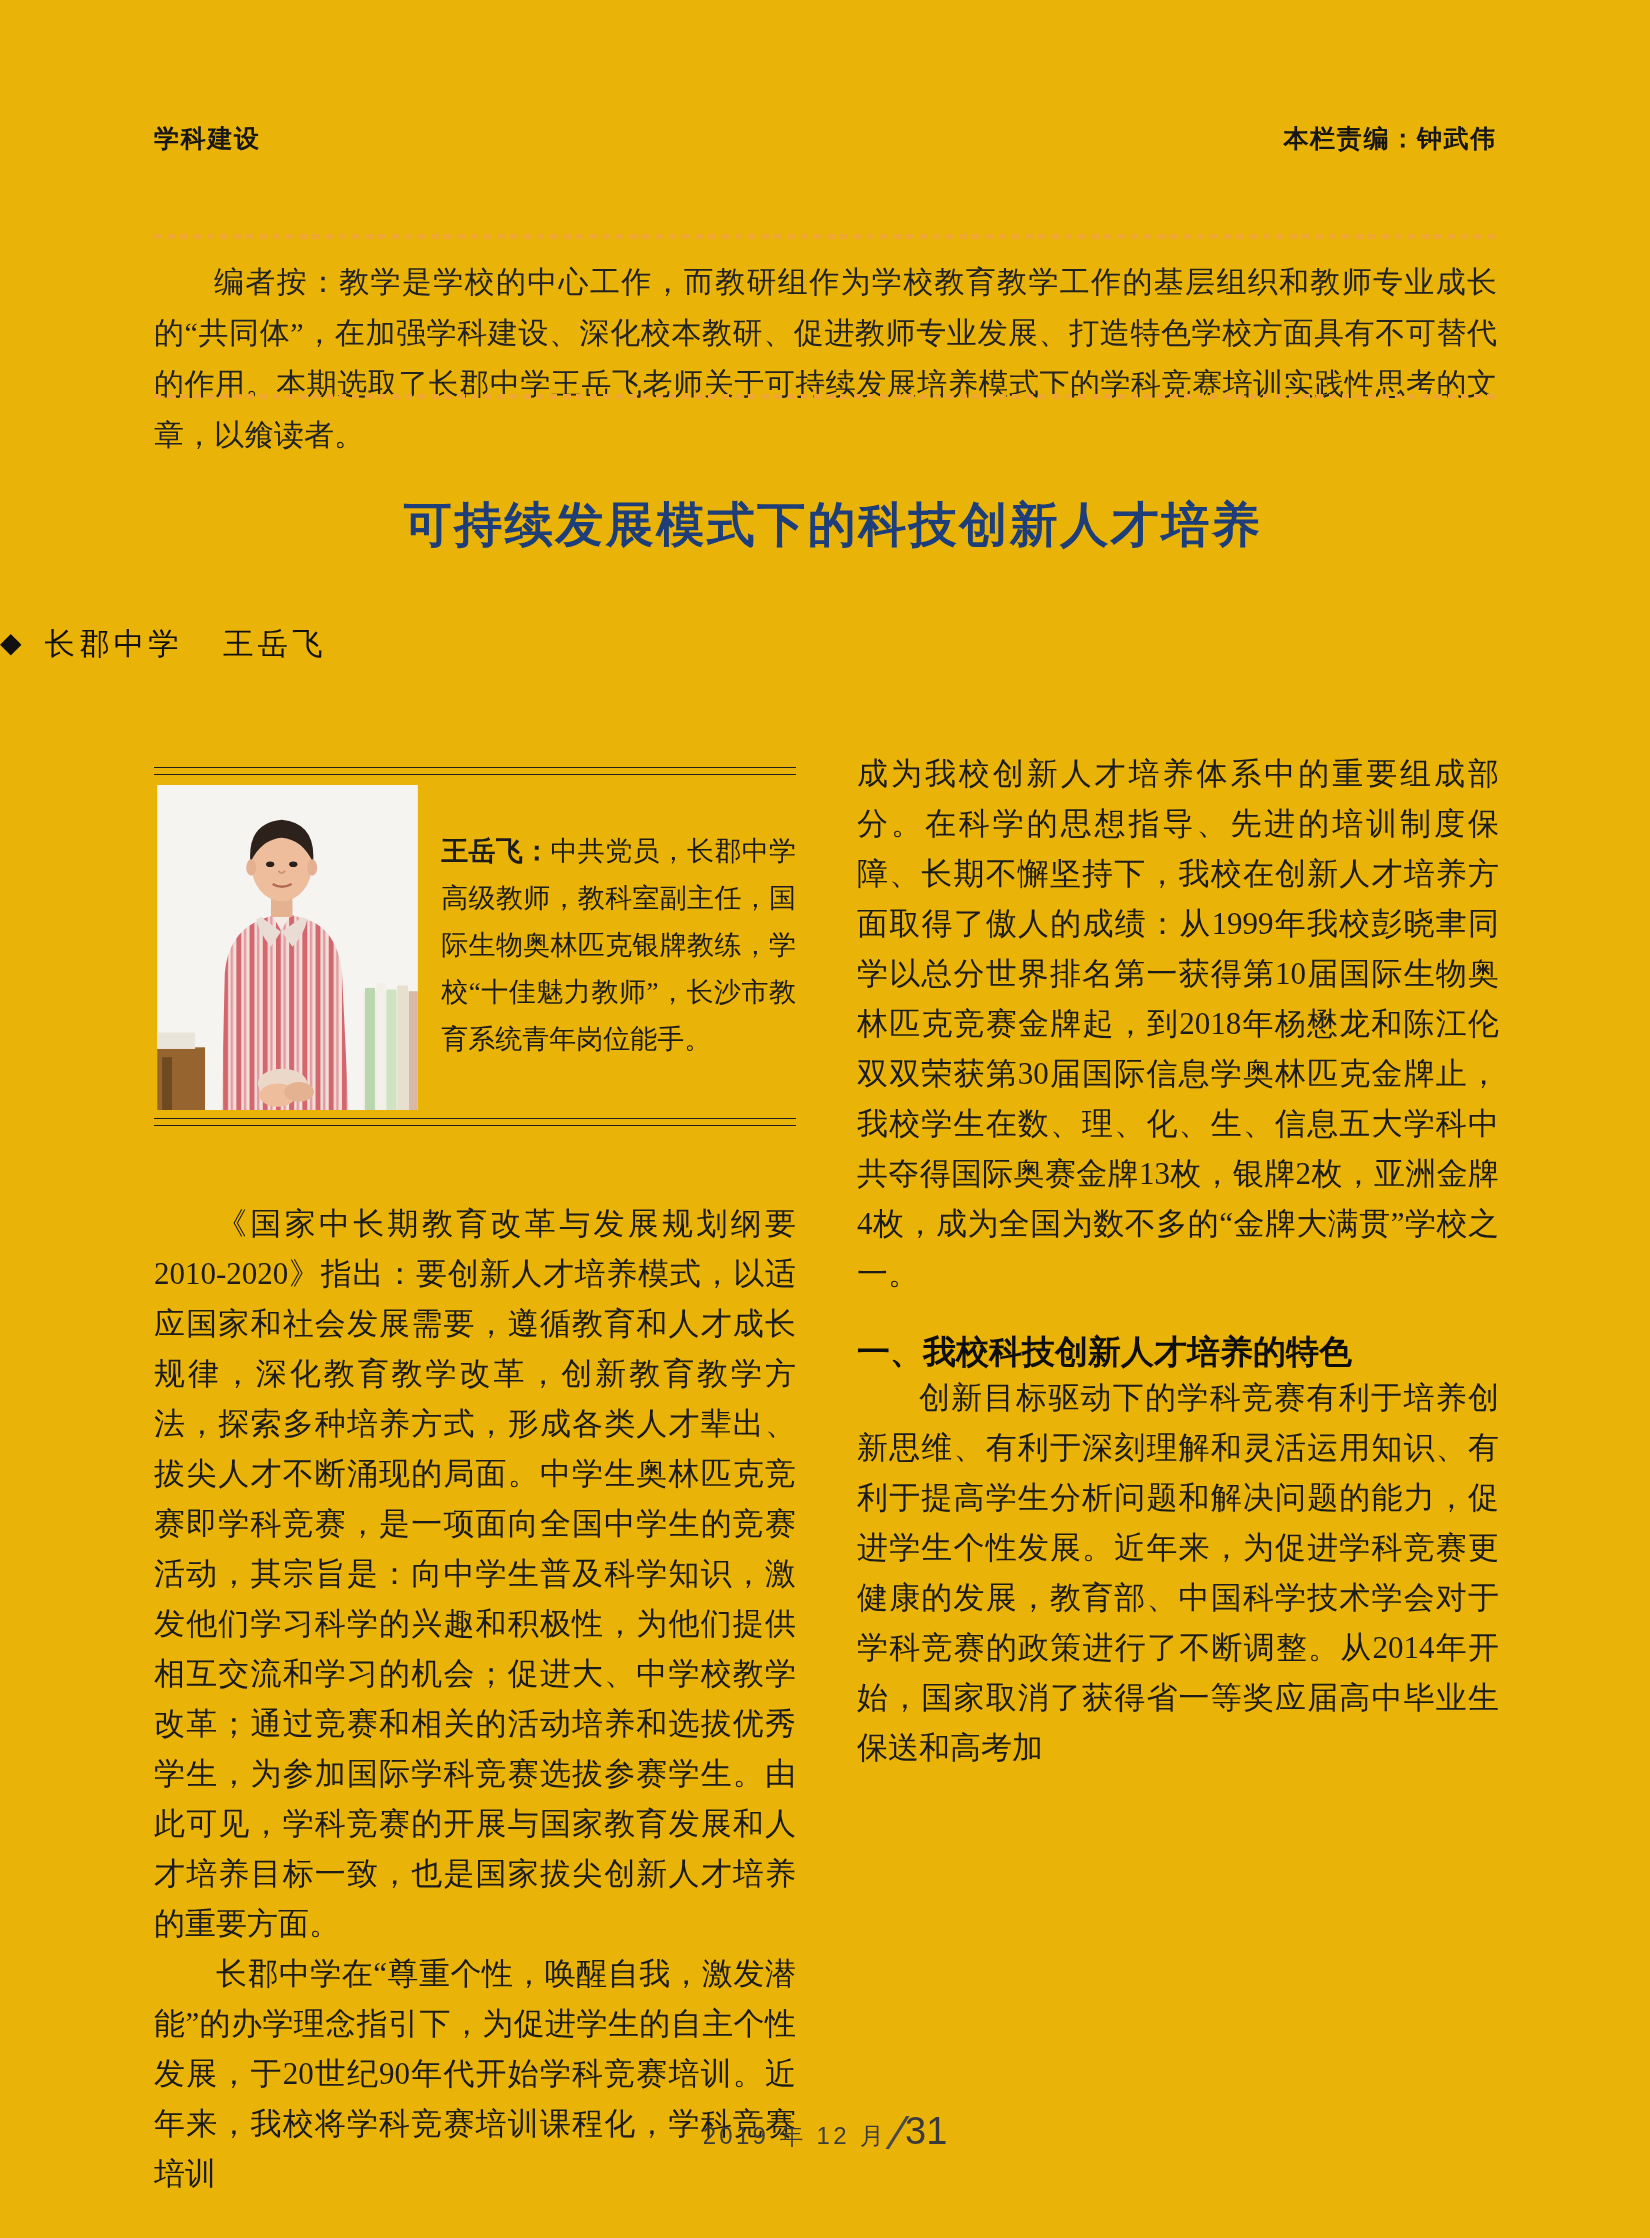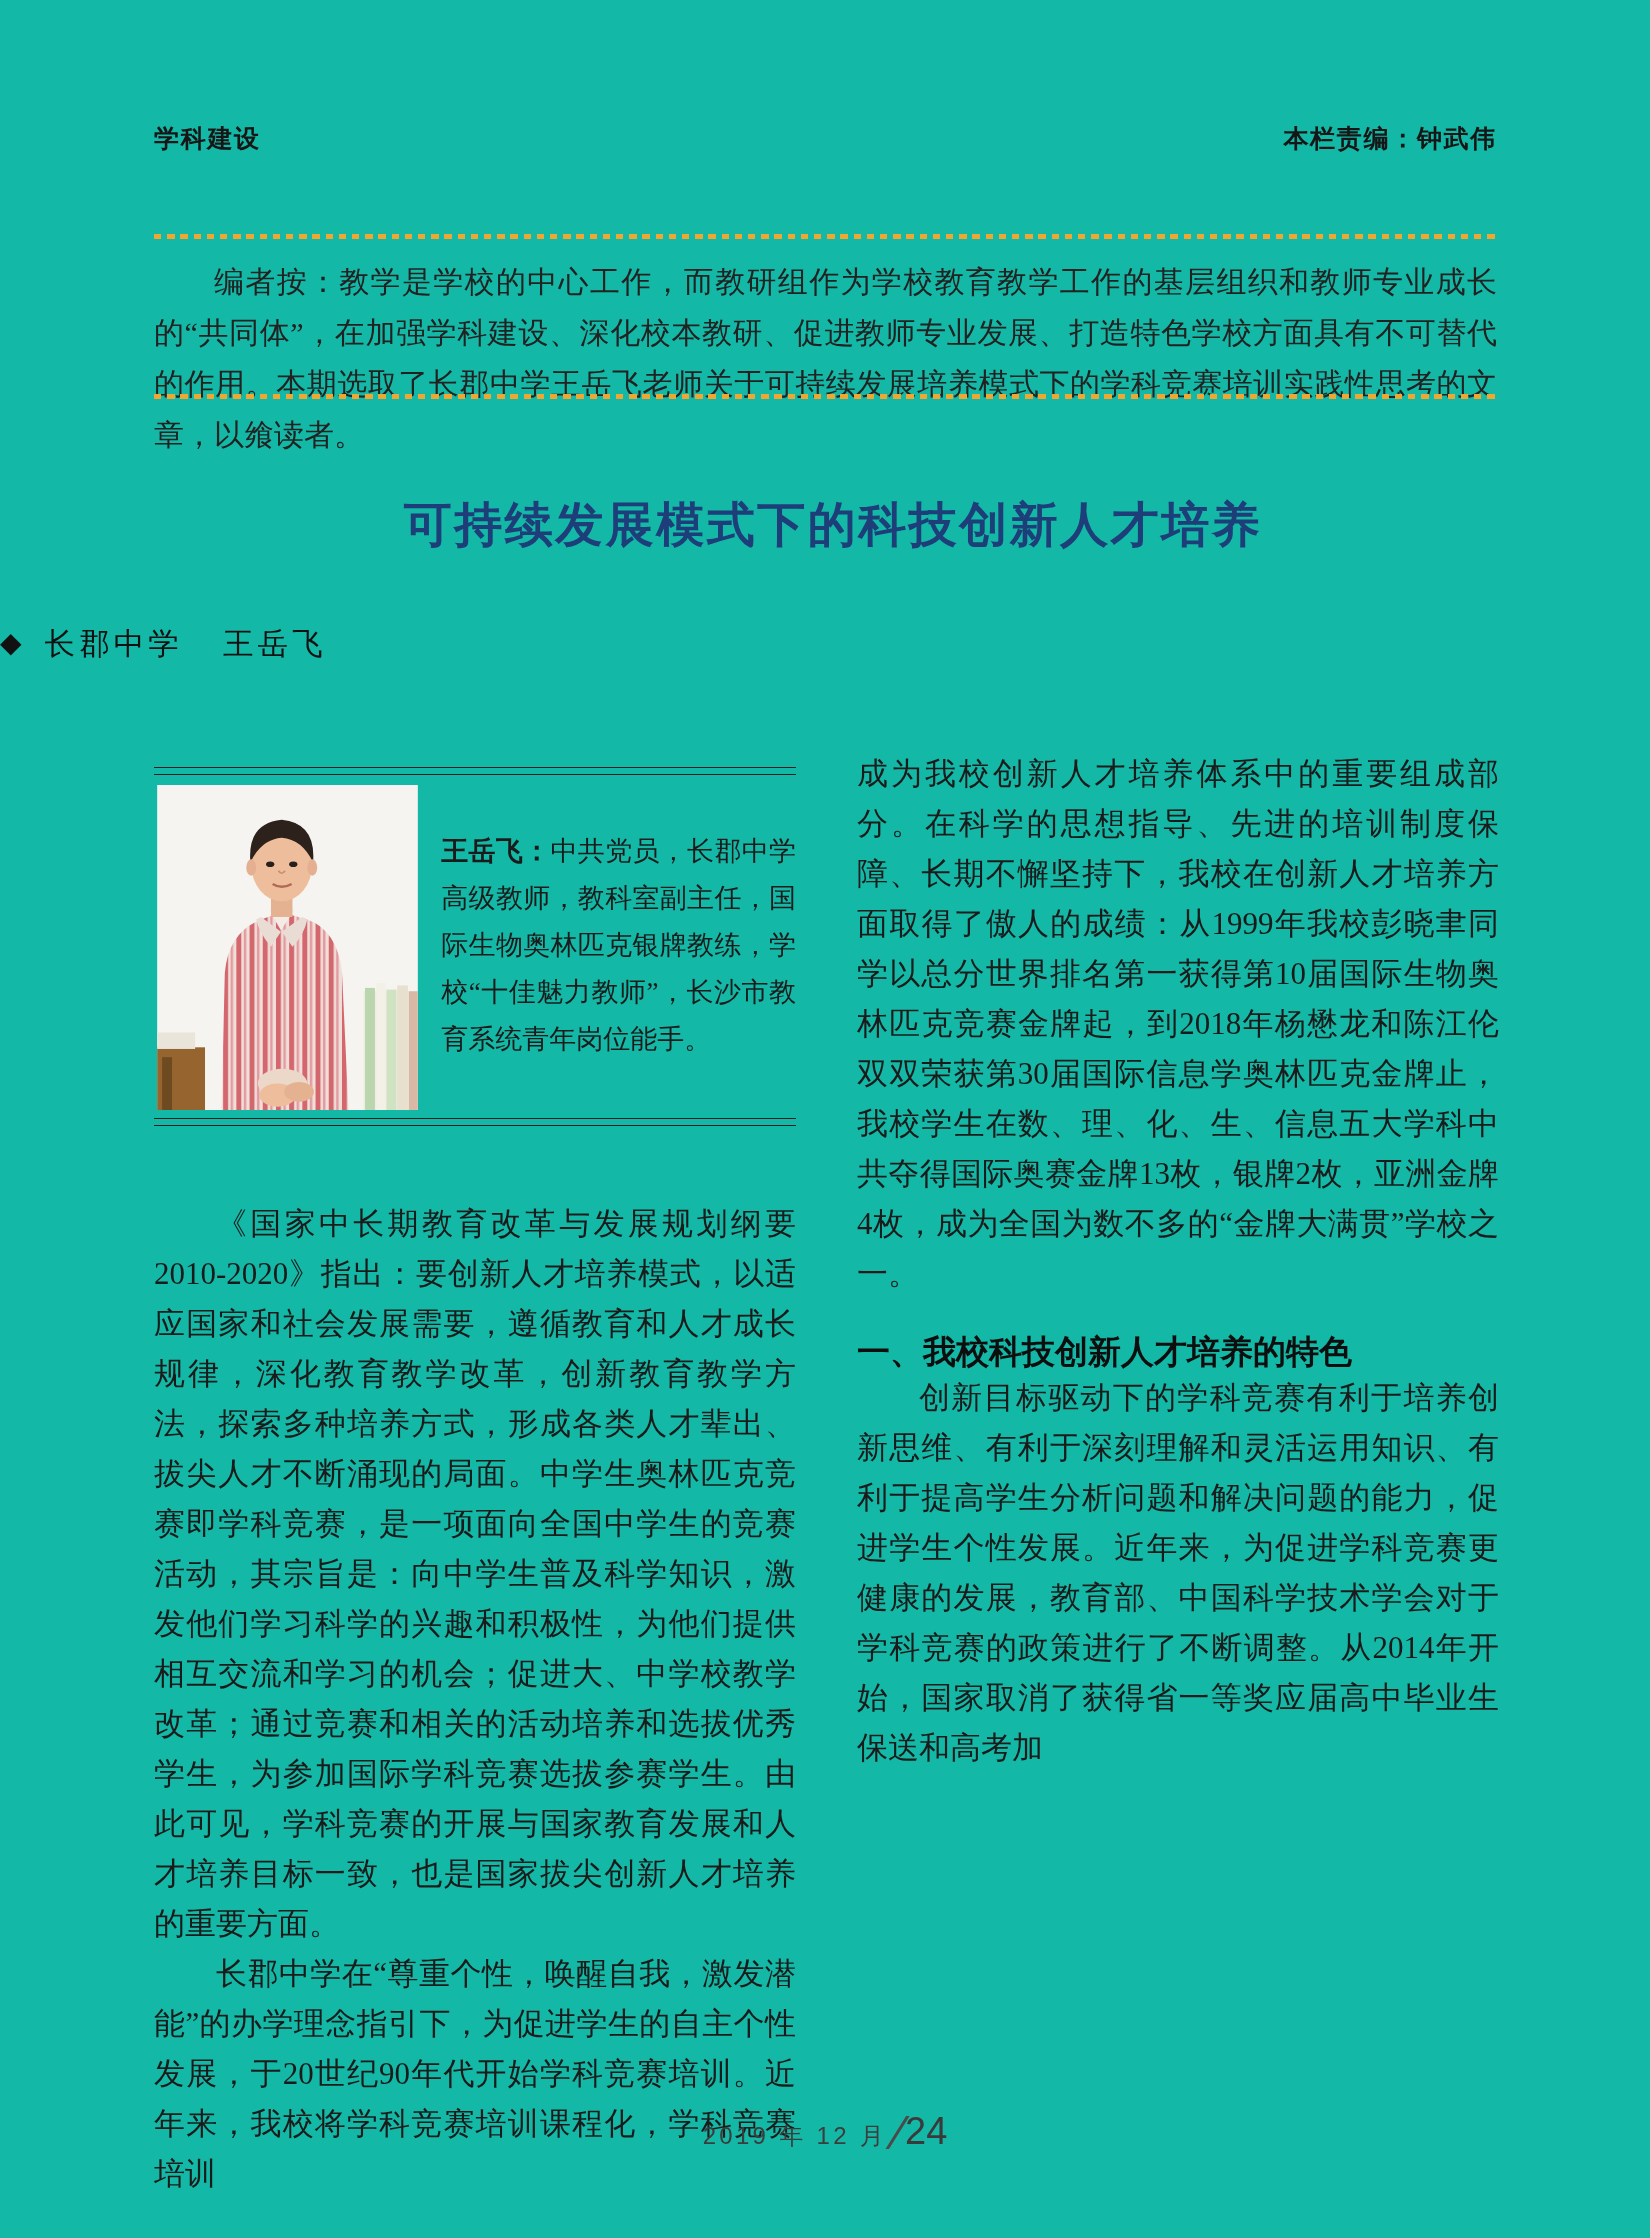--- a/index.html
+++ b/index.html
@@ -1,16 +1,16 @@
 <!DOCTYPE html>
 <html style="font-size:13.2px"><head>
 <meta charset="utf-8">
 <style>
   html,body{margin:0;padding:0;background:#ffffff;}
-  .page{position:relative;width:1650px;height:2239px;background:#14b8a6;overflow:hidden;
+  .page{position:relative;width:1650px;height:2239px;background:#eab308;overflow:hidden;
         font-family:"Liberation Serif","DejaVu Serif",serif;color:#1c1c1c;}
 
   
   .hdr{position:absolute;top:122px;font-family:"Liberation Sans","DejaVu Sans",sans-serif;
        font-weight:bold;font-size:25px;color:#161616;letter-spacing:1.7px;}
   .hdr-left{left:154px;}
   .hdr-right{right:153px;}
 
   
   .dash-rule{position:absolute;left:154px;width:1343px;height:5px;
@@ -133,17 +133,17 @@
     </div>
   </div>
 
   <div class="col col-right">
     <p class="no-indent">成为我校创新人才培养体系中的重要组成部分。在科学的思想指导、先进的培训制度保障、长期不懈坚持下，我校在创新人才培养方面取得了傲人的成绩：从1999年我校彭晓聿同学以总分世界排名第一获得第10届国际生物奥林匹克竞赛金牌起，到2018年杨懋龙和陈江伦双双荣获第30届国际信息学奥林匹克金牌止，我校学生在数、理、化、生、信息五大学科中共夺得国际奥赛金牌13枚，银牌2枚，亚洲金牌4枚，成为全国为数不多的“金牌大满贯”学校之一。</p>
     <div class="section-heading">一、我校科技创新人才培养的特色</div>
     <p class="rp">创新目标驱动下的学科竞赛有利于培养创新思维、有利于深刻理解和灵活运用知识、有利于提高学生分析问题和解决问题的能力，促进学生个性发展。近年来，为促进学科竞赛更健康的发展，教育部、中国科学技术学会对于学科竞赛的政策进行了不断调整。从2014年开始，国家取消了获得省一等奖应届高中毕业生保送和高考加</p>
   </div>
 
   <div class="footer">
-    <span class="date">2019 年 12 月</span><span class="slash">∕</span><span class="pageno">24</span>
+    <span class="date">2019 年 12 月</span><span class="slash">∕</span><span class="pageno">31</span>
   </div>
 
 </div>
 
 
 </body></html>

